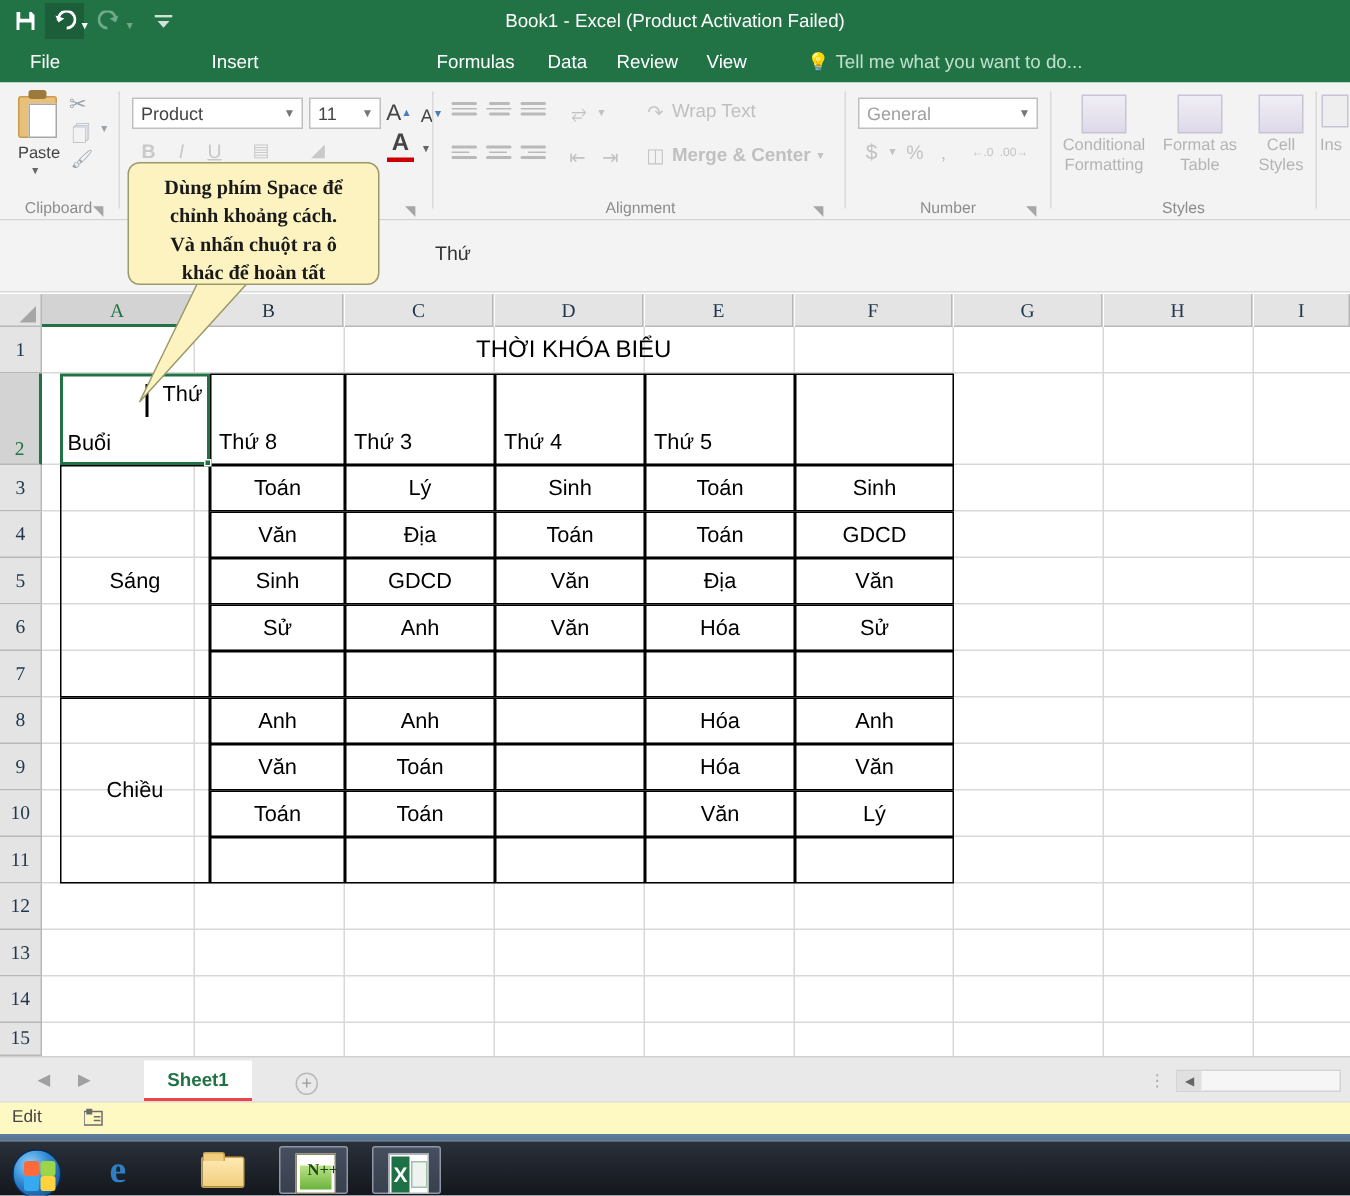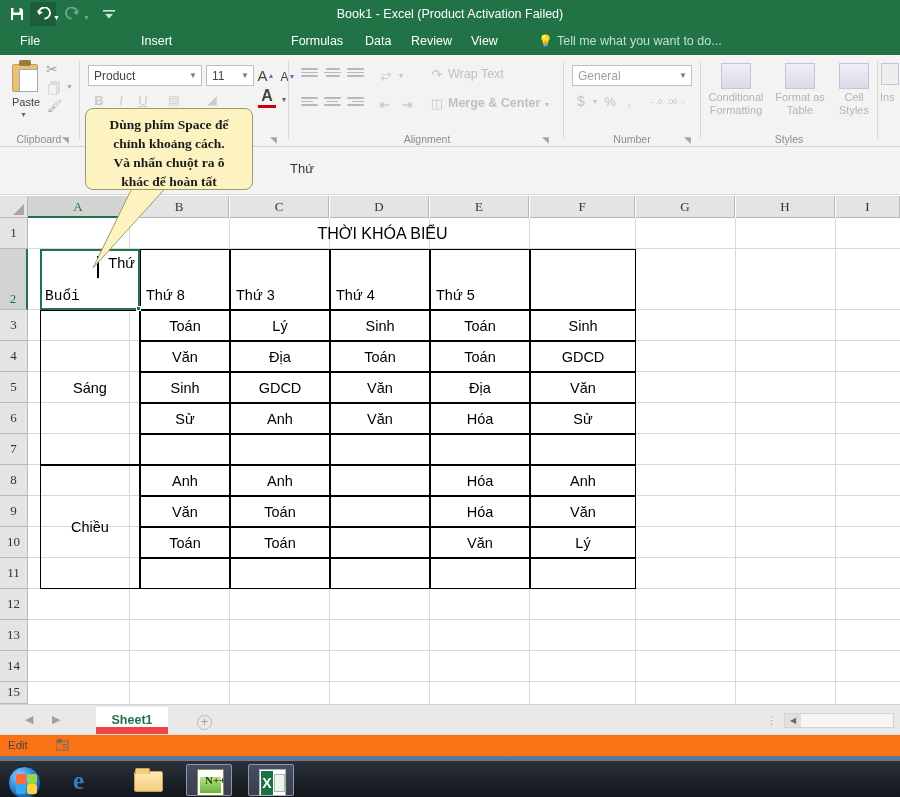--- a/index.html
+++ b/index.html
@@ -155,21 +155,21 @@
     position: absolute; border: 2px solid #217346; background: #ffffff; z-index: 5;
   }
   .selbox .handle {
     position: absolute; right: -3px; bottom: -3px; width: 5px; height: 5px;
     background: #217346; border: 1px solid #ffffff;
   }
   .edit-l1 {
     position: absolute; right: 3px; top: 4px; font-size: 14.5px; color: #000;
   }
   .edit-l2 {
-    position: absolute; left: 3px; bottom: 4px; font-size: 14.5px; color: #000; font-family: Liberation Mono, monospace;
+    position: absolute; left: 3px; bottom: 4px; font-size: 14.5px; color: #000;
   }
   .caret {
     position: absolute; width: 1.5px; background: #000;
   }
 
   
   .callout {
     position: absolute; left: 85px; top: 108px; width: 168px; height: 82px;
     background: #fdf3c0; border: 1px solid #9a9a6a; border-radius: 8px;
     z-index: 40; padding: 6px 8px 0 8px;
@@ -183,21 +183,21 @@
   .tail svg { display: block; }
 
   
   .tabbar {
     position: absolute; left: 0; top: 704px; width: 900px; height: 30px; background: #e9e9e9;
     border-top: 1px solid #d0d0d0;
   }
   .navarrow { position: absolute; top: 8px; font-size: 11px; color: #a0a0a0; }
   .sheettab {
     position: absolute; left: 96px; top: 2px; width: 72px; height: 28px;
-    background: #ffffff; border-bottom: 8px solid #ef4444;
+    background: #ffffff; border-bottom: 3px solid #ef4444;
     font-size: 12.5px; font-weight: bold; color: #217346;
     text-align: center; line-height: 27px;
   }
   .addsheet {
     position: absolute; left: 197px; top: 10px; width: 15px; height: 15px;
     border: 1px solid #b9b9b9; border-radius: 50%; color: #9b9b9b;
     font-size: 12px; text-align: center; line-height: 13px;
   }
   .hgrip { position: absolute; left: 766px; top: 9px; color: #a8a8a8; font-size: 11px; letter-spacing: 1px; }
   .hscroll {
@@ -205,21 +205,21 @@
     background: #f6f6f6; border: 1px solid #d3d3d3;
   }
   .hscroll-btn {
     position: absolute; left: 0; top: 0; width: 16px; height: 13px;
     background: #e0e0e0; color: #666; font-size: 8px; text-align: center; line-height: 13px;
   }
 
   
   .status {
     position: absolute; left: 0; top: 734px; width: 900px; height: 22px;
-    background: #f97316; border-top: 1px solid #dcdcdc;
+    background: #fef9c3; border-top: 1px solid #dcdcdc;
   }
   .status-txt { position: absolute; left: 8px; top: 4px; font-size: 11.5px; color: #444; }
   .status-ico { position: absolute; left: 56px; top: 4px; font-size: 11px; color: #6b6b6b; }
 
   
   .desk {
     position: absolute; left: 0; top: 756px; width: 900px; height: 41px;
     background: linear-gradient(180deg,#5e7b9b 0%,#47617e 35%,#3a5370 100%);
   }
   .taskbar {

